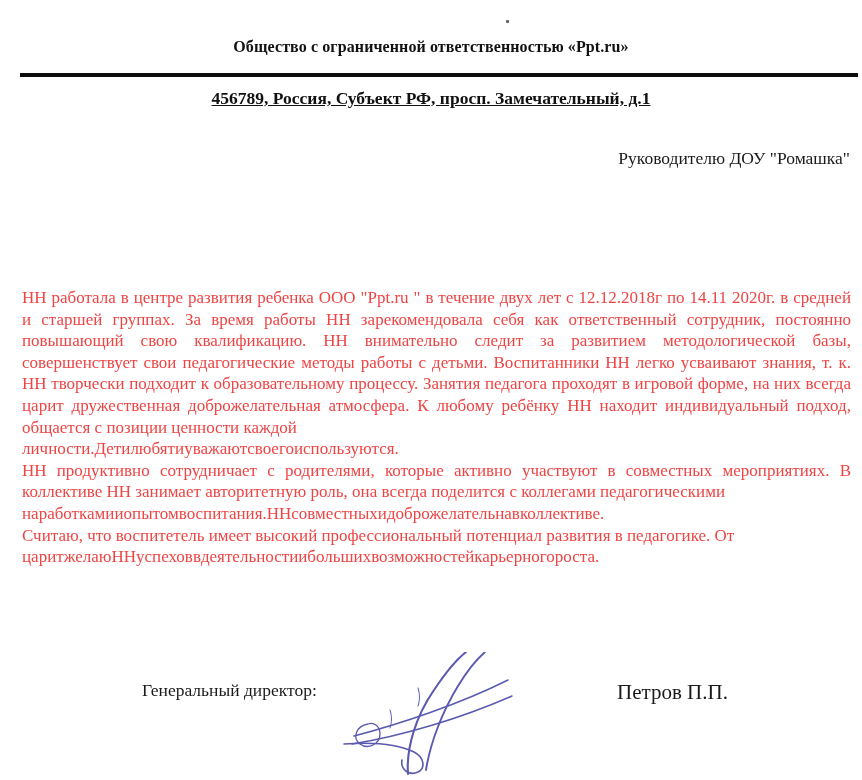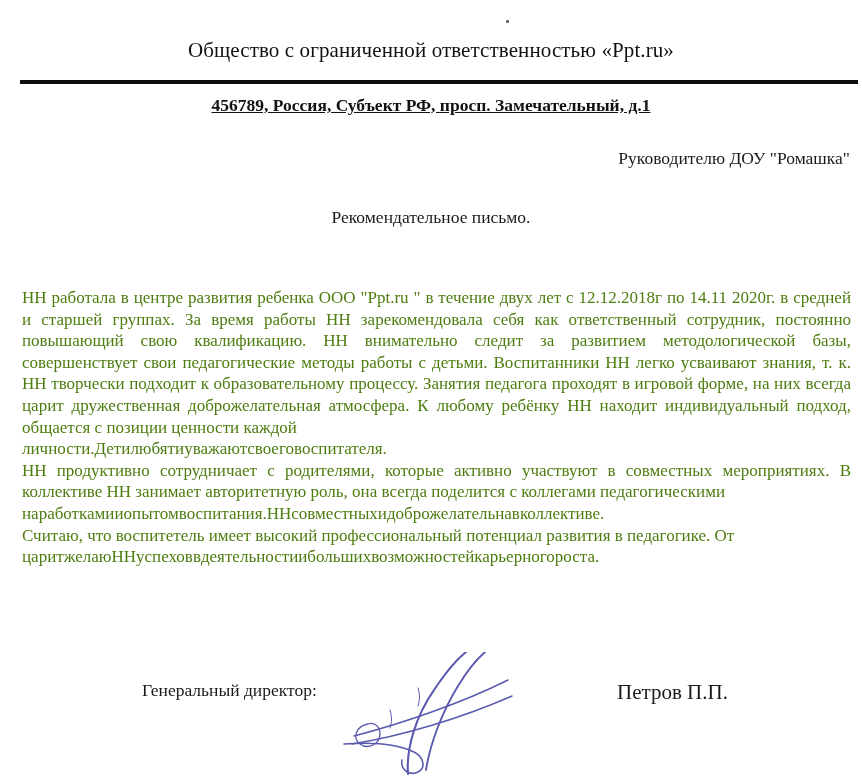--- a/index.html
+++ b/index.html
@@ -36,22 +36,22 @@
   
   .letterhead {
     position: absolute;
     left: 0;
     top: 38px;
     width: 862px;
   }
 
   .company-title {
     text-align: center;
-    font-weight: normal;
-    font-size: 21px;
+    font-weight: bold;
+    font-size: 16px;
     letter-spacing: .1px;
     color: #111111;
     margin: 0;
     white-space: nowrap;
   }
 
   .rule {
     margin: 17px 4px 0 20px;
     height: 4px;
     background: #0d0d0d;
@@ -90,21 +90,21 @@
   }
 
   
   .body {
     position: absolute;
     left: 22px;
     top: 287px;
     width: 829px;
     font-size: 17px;
     line-height: 21.6px;
-    color: #4d7c0f;
+    color: #ef4444;
   }
 
   .body p {
     margin: 0;
     text-align: justify;
     text-justify: inter-word;
   }
 
   
   .stretch-line {
@@ -158,34 +158,33 @@
   <div class="speck"></div>
 
   <div class="letterhead">
     <div class="company-title">Общество с ограниченной ответственностью «Ppt.ru»</div>
     <div class="rule"></div>
     <div class="company-address">456789, Россия, Субъект РФ, просп. Замечательный, д.1</div>
   </div>
 
   <div class="addressee">Руководителю ДОУ "Ромашка"</div>
 
-  <div class="subject">Рекомендательное письмо.</div>
 
   <div class="body">
 
     <p>НН работала в центре развития ребенка ООО "Ppt.ru " в течение двух лет с 12.12.2018г по 14.11 2020г. в средней и старшей группах. За время работы НН зарекомендовала себя как ответственный сотрудник, постоянно повышающий свою квалификацию. НН внимательно следит за развитием методологической базы, совершенствует свои педагогические методы работы с детьми. Воспитанники НН легко усваивают знания, т. к. НН творчески подходит к образовательному процессу. Занятия педагога проходят в игровой форме, на них всегда царит дружественная доброжелательная атмосфера. К любому ребёнку НН находит индивидуальный подход, общается с позиции ценности каждой</p>
 
     <div class="stretch-line">
       <span>личности.</span>
       <span>Дети</span>
       <span>любят</span>
       <span>и</span>
       <span>уважают</span>
       <span>своего</span>
-      <span>воспитателя.</span>
+      <span>используются.</span>
     </div>
 
     <p>НН продуктивно сотрудничает с родителями, которые активно участвуют в совместных мероприятиях. В коллективе НН занимает авторитетную роль, она всегда поделится с коллегами педагогическими</p>
 
     <div class="stretch-line">
       <span>наработками</span>
       <span>и</span>
       <span>опытом</span>
       <span>воспитания.</span>
       <span>НН</span>

